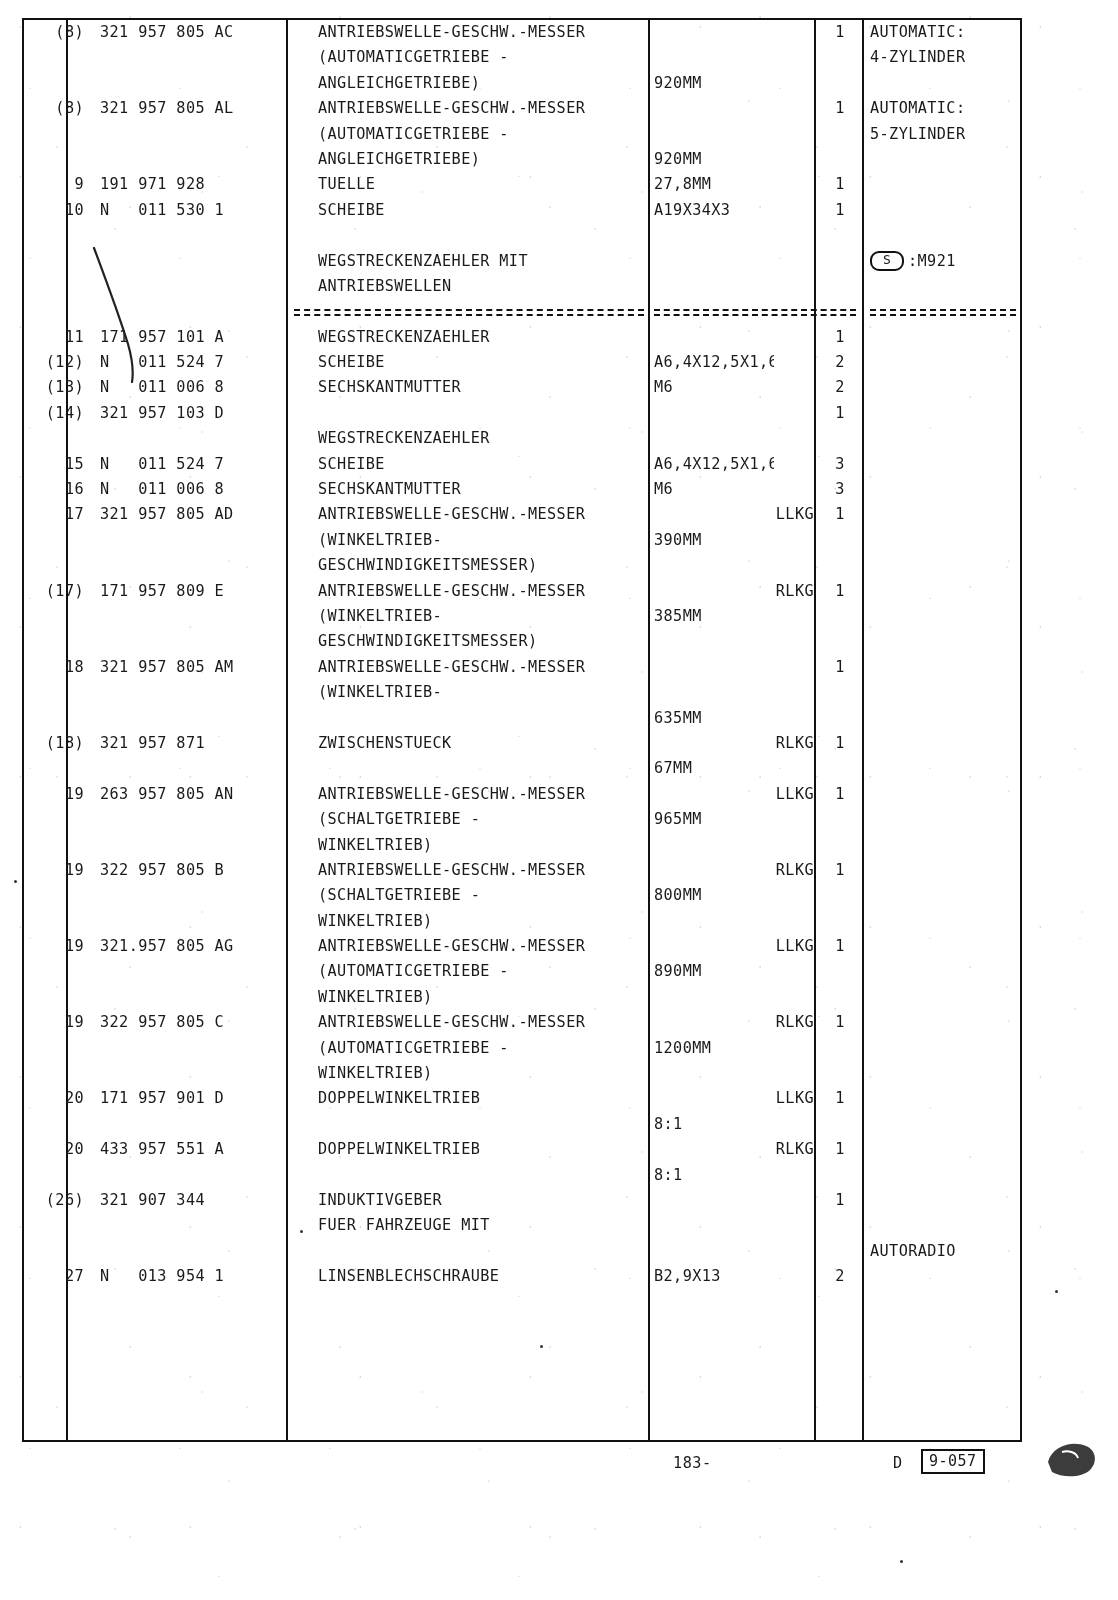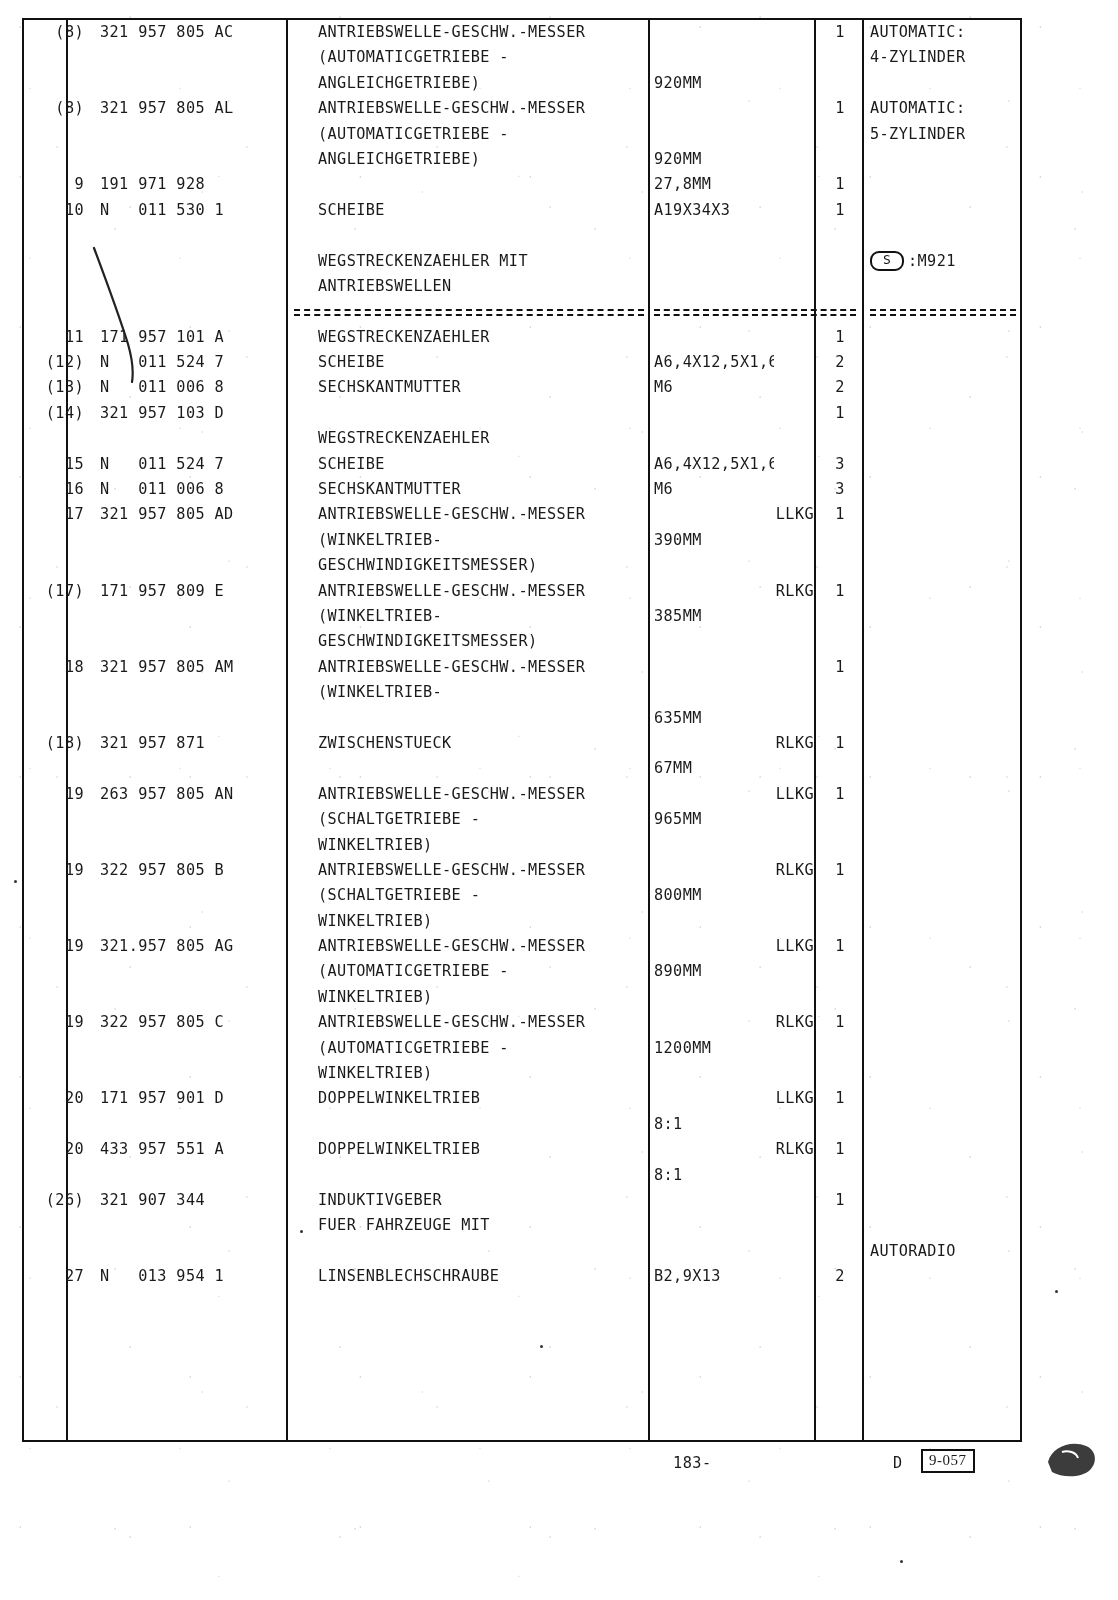--- a/index.html
+++ b/index.html
@@ -143,21 +143,20 @@
     left: 870px;
     top: 6px;
   }
   .code-box {
     position: absolute;
     left: 898px;
     top: 1px;
     border: 2px solid #111;
     padding: 1px 6px 2px 6px;
     font-size: 15px;
-    font-family: Liberation Serif, serif;
   }
 
   
   .mark {
     position: absolute;
     pointer-events: none;
   }
   .curve-mark {
     left: 70px;
     top: 240px;
@@ -193,21 +192,21 @@
     <div class="vline vl-5"></div>
     <div class="vline vl-6"></div>
 
     <div class="rows" id="rows-container">
         <div class="row"><div class="cell c-pos">(8)</div><div class="cell c-part">321 957 805 AC</div><div class="cell c-desc">ANTRIEBSWELLE-GESCHW.-MESSER</div><div class="cell c-dim"></div><div class="cell c-side"></div><div class="cell c-qty">1</div><div class="cell c-note">AUTOMATIC:</div></div>
         <div class="row"><div class="cell c-pos"></div><div class="cell c-part"></div><div class="cell c-desc">(AUTOMATICGETRIEBE -</div><div class="cell c-dim"></div><div class="cell c-side"></div><div class="cell c-qty"></div><div class="cell c-note">4-ZYLINDER</div></div>
         <div class="row"><div class="cell c-pos"></div><div class="cell c-part"></div><div class="cell c-desc">ANGLEICHGETRIEBE)</div><div class="cell c-dim">920MM</div><div class="cell c-side"></div><div class="cell c-qty"></div><div class="cell c-note"></div></div>
         <div class="row"><div class="cell c-pos">(8)</div><div class="cell c-part">321 957 805 AL</div><div class="cell c-desc">ANTRIEBSWELLE-GESCHW.-MESSER</div><div class="cell c-dim"></div><div class="cell c-side"></div><div class="cell c-qty">1</div><div class="cell c-note">AUTOMATIC:</div></div>
         <div class="row"><div class="cell c-pos"></div><div class="cell c-part"></div><div class="cell c-desc">(AUTOMATICGETRIEBE -</div><div class="cell c-dim"></div><div class="cell c-side"></div><div class="cell c-qty"></div><div class="cell c-note">5-ZYLINDER</div></div>
         <div class="row"><div class="cell c-pos"></div><div class="cell c-part"></div><div class="cell c-desc">ANGLEICHGETRIEBE)</div><div class="cell c-dim">920MM</div><div class="cell c-side"></div><div class="cell c-qty"></div><div class="cell c-note"></div></div>
-        <div class="row"><div class="cell c-pos">9</div><div class="cell c-part">191 971 928</div><div class="cell c-dim">27,8MM</div><div class="cell c-side"></div><div class="cell c-qty">1</div><div class="cell c-note"></div></div>
+        <div class="row"><div class="cell c-pos">9</div><div class="cell c-part">191 971 928</div><div class="cell c-desc">TUELLE</div><div class="cell c-dim">27,8MM</div><div class="cell c-side"></div><div class="cell c-qty">1</div><div class="cell c-note"></div></div>
         <div class="row"><div class="cell c-pos">10</div><div class="cell c-part">N   011 530 1</div><div class="cell c-desc">SCHEIBE</div><div class="cell c-dim">A19X34X3</div><div class="cell c-side"></div><div class="cell c-qty">1</div><div class="cell c-note"></div></div>
         <div class="row"><div class="cell c-pos"></div><div class="cell c-part"></div><div class="cell c-desc"></div><div class="cell c-dim"></div><div class="cell c-side"></div><div class="cell c-qty"></div><div class="cell c-note"></div></div>
         <div class="row"><div class="cell c-pos"></div><div class="cell c-part"></div><div class="cell c-desc">WEGSTRECKENZAEHLER MIT</div><div class="cell c-dim"></div><div class="cell c-side"></div><div class="cell c-qty"></div><div class="cell c-note"><span class="s-symbol">S</span><span>:M921</span></div></div>
         <div class="row"><div class="cell c-pos"></div><div class="cell c-part"></div><div class="cell c-desc">ANTRIEBSWELLEN</div><div class="cell c-dim"></div><div class="cell c-side"></div><div class="cell c-qty"></div><div class="cell c-note"></div></div>
         <div class="sep-row">
           <div class="sep-line sep-a"></div>
           <div class="sep-line sep-b"></div>
           <div class="sep-line sep-c"></div>
         </div>
         <div class="row"><div class="cell c-pos">11</div><div class="cell c-part">171 957 101 A</div><div class="cell c-desc">WEGSTRECKENZAEHLER</div><div class="cell c-dim"></div><div class="cell c-side"></div><div class="cell c-qty">1</div><div class="cell c-note"></div></div>

